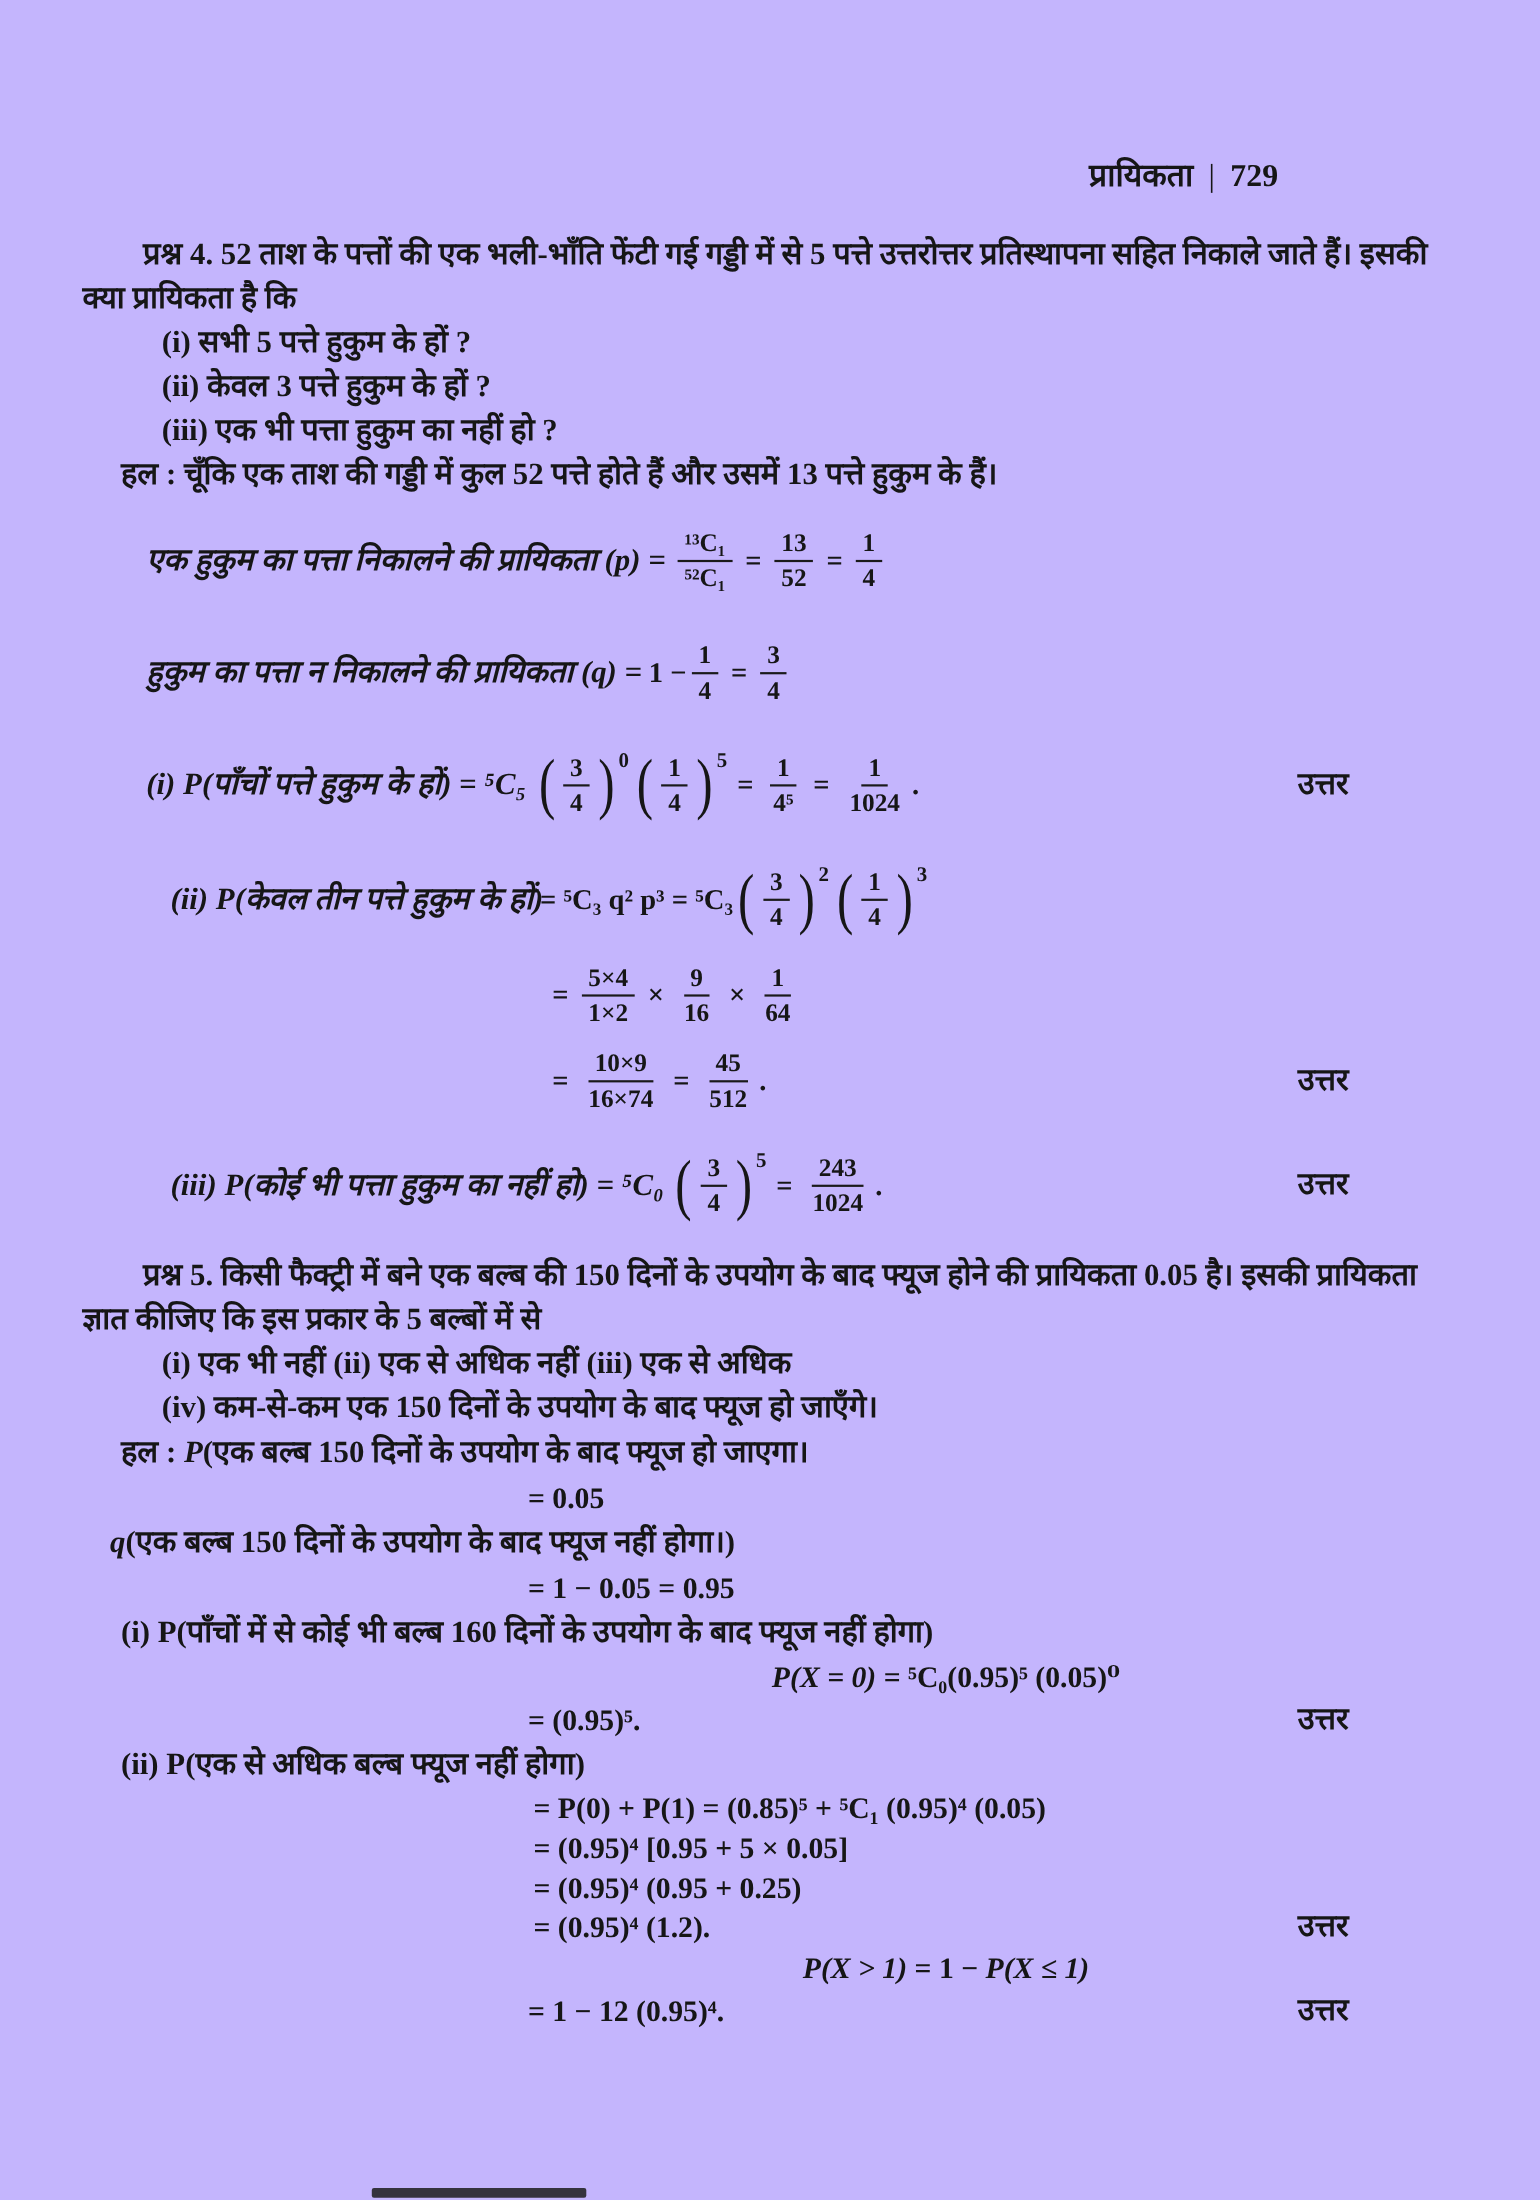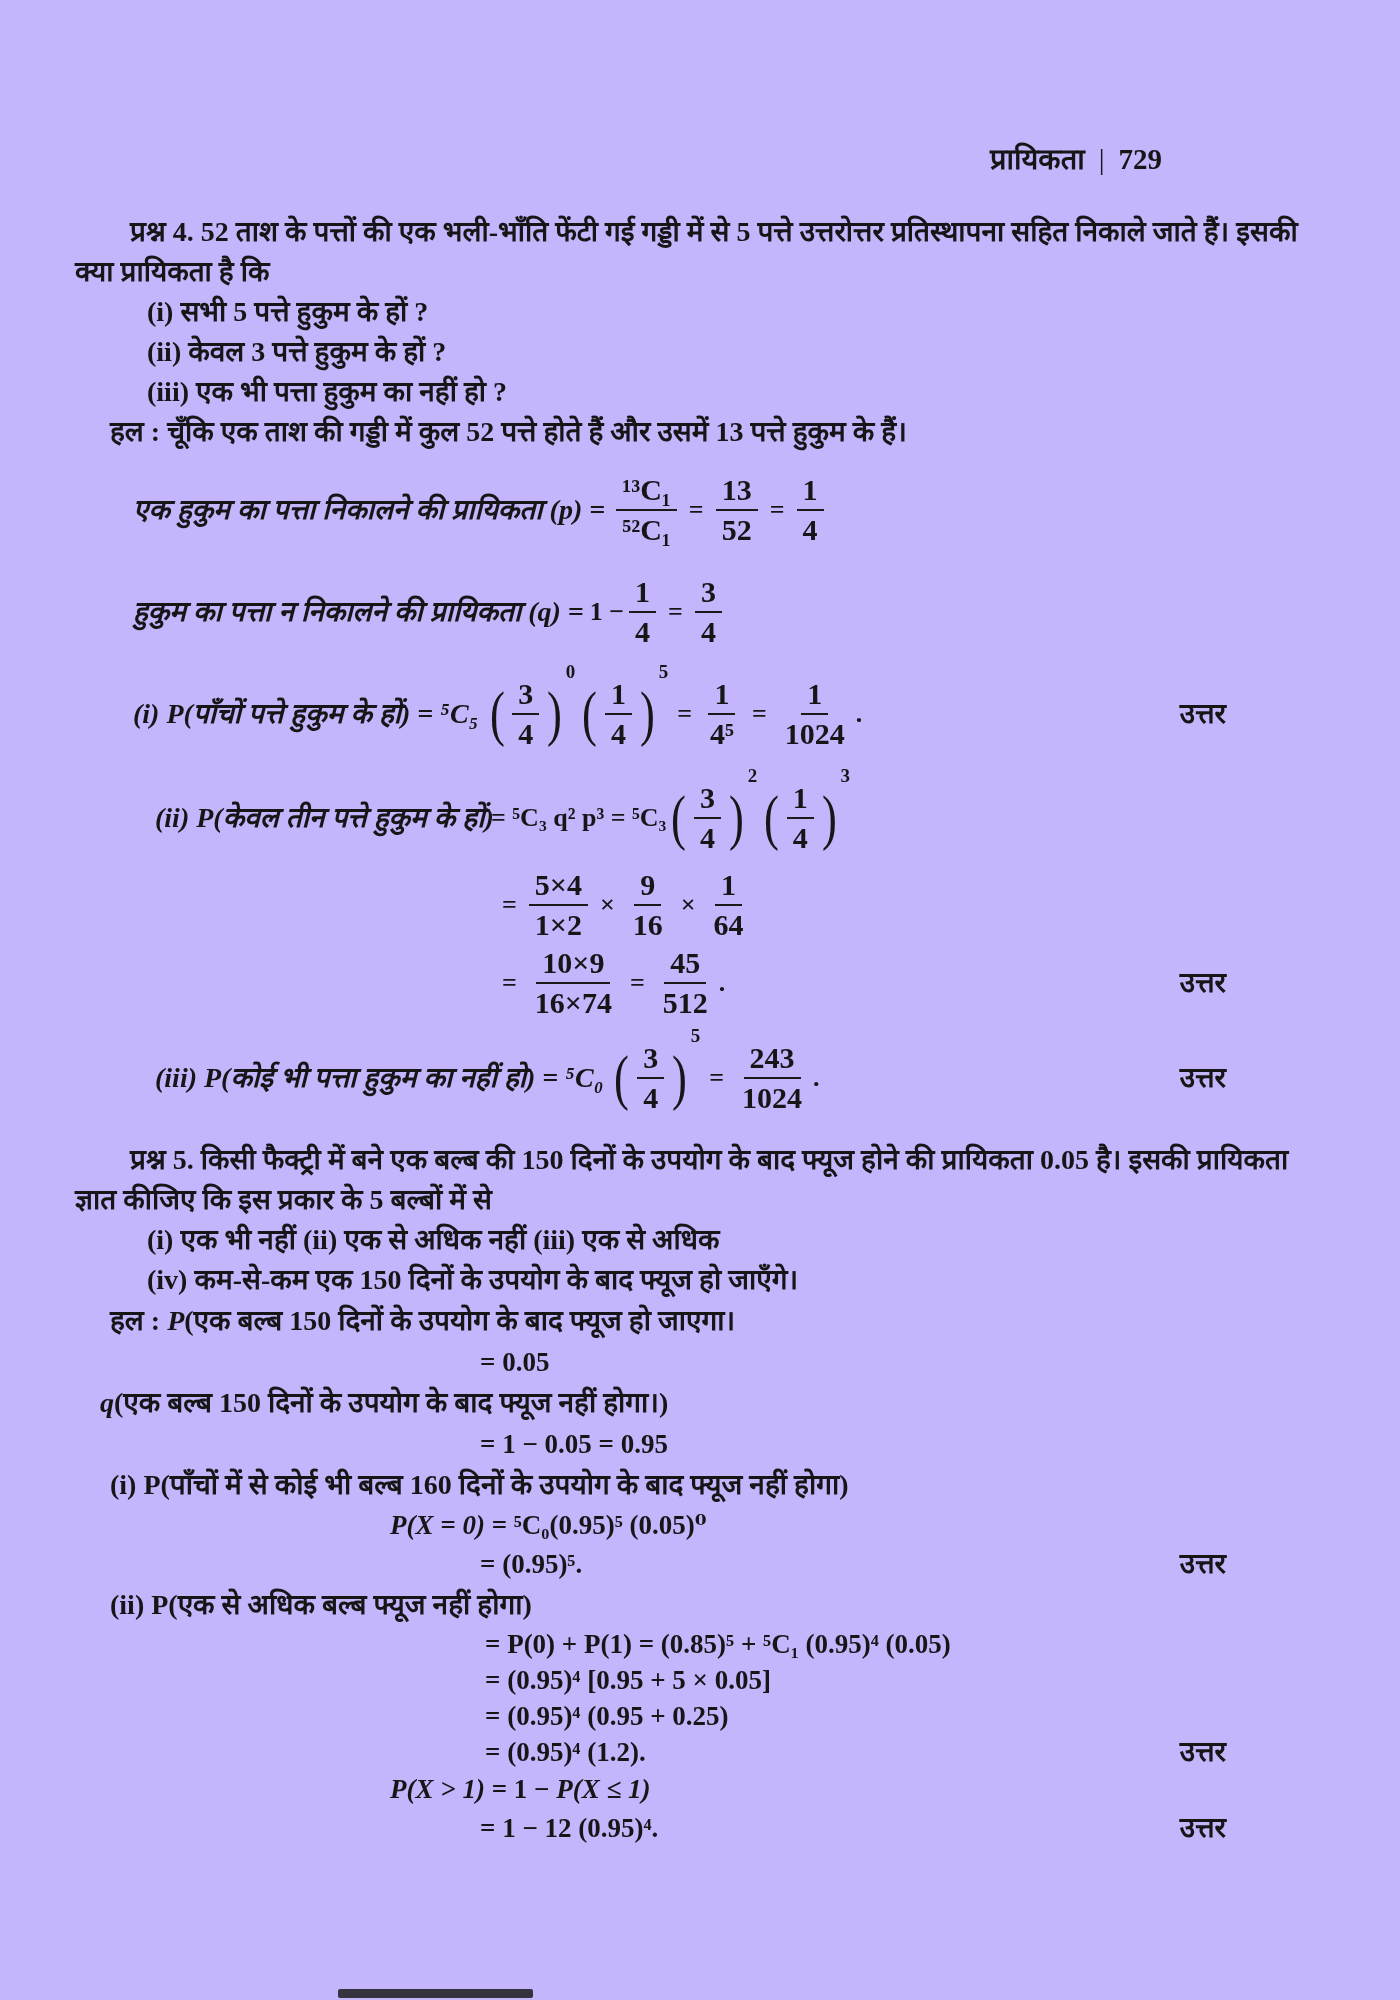--- a/index.html
+++ b/index.html
@@ -18,21 +18,21 @@
   .indent{text-indent:55px;}
   .sublist{margin-left:72px;}
   .sol-intro{margin-left:35px;}
   
   .mrow{
     display:flex;align-items:center;position:relative;
     font-size:26px;font-weight:700;line-height:1.1;
   }
   .dev{font-size:28px;font-weight:700;margin-right:6px;white-space:nowrap;font-style:italic;}
   .frac{display:inline-flex;flex-direction:column;align-items:center;text-align:center;
-        font-size:30px;font-weight:700;line-height:1.2;margin:12px 5px;}
+        font-size:23px;font-weight:700;line-height:1.2;margin:0 5px;}
   .frac .num{padding:0 6px 1px;border-bottom:2.5px solid #1a1a1a;}
   .frac .den{padding:1px 6px 0;}
   .op{margin:0 7px;white-space:pre;}
   .pfrac{display:inline-flex;align-items:center;margin:0 2px;}
   .paren{display:inline-block;font-size:62px;font-weight:400;line-height:0.8;
          transform:scaleX(0.72);}
   .pfrac .exp{align-self:flex-start;font-size:19px;font-weight:700;margin:-2px 0 0 1px;}
   .answer{position:absolute;right:104px;top:50%;transform:translateY(-50%);
           font-size:28px;font-weight:700;}
   .ans-line{position:relative;}
@@ -45,21 +45,21 @@
   .s2-l1{margin-top:8px;margin-left:80px;height:96px;}
   .s2-l1 .lbl{width:330px;flex:0 0 330px;}
   .s2-l2{margin-left:420px;height:78px;}
   .s2-l3{margin-left:420px;height:78px;}
   .s3-row{margin-top:8px;margin-left:80px;height:96px;}
   .q5-stmt{margin-top:14px;}
   .q5-parts{margin-left:72px;}
   .q5-sol{margin-left:35px;line-height:42px;}
   .q5-qline{margin-left:25px;line-height:42px;}
   .eqcol{margin-left:405px;line-height:40px;}
-  .pxcol{margin-left:315px;line-height:38px;}
+  .pxcol{margin-left:315px;line-height:38px;text-align:center;}
   .iicol{margin-left:410px;line-height:36px;}
   .artifact{position:absolute;left:338px;top:1989px;width:195px;height:9px;
             background:#1c1c1c;border-radius:2px;opacity:0.85;}
 </style>
 </head>
 <body>
 
 <div class="page">
 
   <div class="header">

